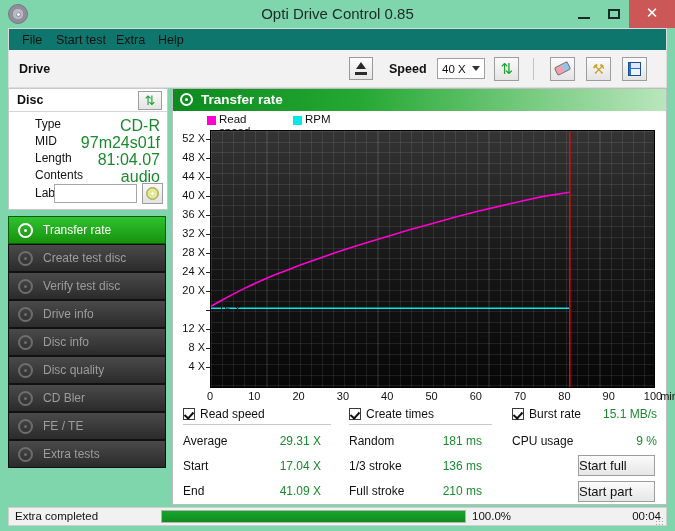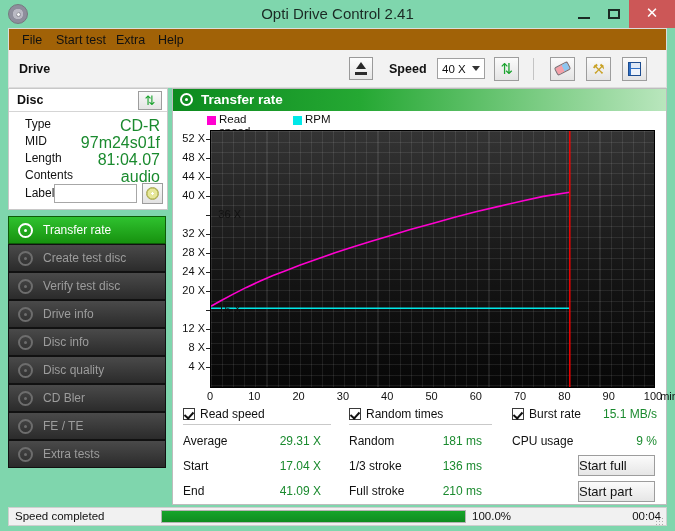--- a/index.html
+++ b/index.html
@@ -36,21 +36,21 @@
   .btn-close{left:629px;width:46px;background:#cc5757;}
   .btn-min .gl{position:absolute;left:9px;top:17px;width:12px;height:2px;background:#1b2a24;}
   .btn-max .gl{position:absolute;left:9px;top:9px;width:12px;height:10px;border:2px solid #1b2a24;box-sizing:border-box;}
   .btn-close .gl{
     position:absolute;left:0;top:0;width:46px;height:28px;line-height:27px;text-align:center;
     color:#fff;font-size:15px;font-family:"DejaVu Sans",sans-serif;
   }
   
   .menubar{
     position:absolute;left:8px;top:28px;width:659px;height:22px;
-    background:#a16207;border:1px solid #dcdcdc;border-bottom:none;box-sizing:border-box;
+    background:#0f766e;border:1px solid #dcdcdc;border-bottom:none;box-sizing:border-box;
   }
   .menu-item{
     position:absolute;top:0;height:22px;line-height:22px;font-size:12.5px;color:#111;padding:0 7px;
   }
   
   .toolbar{
     position:absolute;left:8px;top:50px;width:659px;height:38px;
     background:#f2f2f2;border:1px solid #dcdcdc;border-top:none;box-sizing:border-box;
   }
   .tb-label{position:absolute;font-size:12.5px;font-weight:bold;color:#111;top:12px;}
@@ -114,21 +114,21 @@
   .disc-head{
     position:absolute;left:0;top:0;width:158px;height:23px;border-bottom:1px solid #d5d5d5;box-sizing:border-box;
   }
   .disc-head-t{position:absolute;left:8px;top:4px;font-size:12.5px;font-weight:bold;color:#111;}
   .disc-refresh{
     position:absolute;right:5px;top:2px;width:24px;height:19px;
     background:linear-gradient(#fafafa,#e4e4e4);border:1px solid #9d9d9d;box-sizing:border-box;
   }
   .disc-refresh .arrows-ico{width:22px;height:17px;line-height:17px;font-size:13px;}
   .drow{position:absolute;left:0;width:158px;height:17px;}
-  .dlab{position:absolute;left:16px;top:0;font-size:12px;color:#111;}
+  .dlab{position:absolute;left:26px;top:0;font-size:12px;color:#111;}
   .dval{position:absolute;right:7px;top:0;font-size:16px;color:#1a8a2e;}
   .label-row{position:absolute;left:0;top:94px;width:158px;height:24px;}
   .label-input{
     position:absolute;left:45px;top:1px;width:83px;height:19px;
     background:#fff;border:1px solid #a7a7a7;box-sizing:border-box;
   }
   .label-btn{
     position:absolute;left:133px;top:0px;width:21px;height:21px;
     background:linear-gradient(#fafafa,#e2e2e2);border:1px solid #9d9d9d;box-sizing:border-box;
   }
@@ -221,21 +221,21 @@
     background-image:radial-gradient(circle,#aaa 45%,transparent 46%);
     background-size:3px 3px;}
 </style>
 </head>
 <body>
 
 <div class="win">
 
   <div class="titlebar">
     <div class="app-icon"></div>
-    <div class="title-text">Opti Drive Control 2.41</div>
+    <div class="title-text">Opti Drive Control 0.85</div>
     <div class="winbtn btn-min">
         <div class="gl"></div>
       </div>
     <div class="winbtn btn-max">
         <div class="gl"></div>
       </div>
     <div class="winbtn btn-close">
         <div class="gl">✕</div>
       </div>
   </div>
@@ -389,21 +389,21 @@
           </div>
         <div id="yaxis">
             <div class="ylab" style="top: 233.037px; width: 32px; left: 0px;">4 X</div>
             <div class="ylab" style="top: 214.074px; width: 32px; left: 0px;">8 X</div>
             <div class="ylab" style="top: 195.111px; width: 32px; left: 0px;">12 X</div>
             <div class="ylab" style="top: 176.148px; width: 32px; left: 0px; margin-left: 36px;">16 X</div>
             <div class="ylab" style="top: 157.185px; width: 32px; left: 0px;">20 X</div>
             <div class="ylab" style="top: 138.222px; width: 32px; left: 0px;">24 X</div>
             <div class="ylab" style="top: 119.259px; width: 32px; left: 0px;">28 X</div>
             <div class="ylab" style="top: 100.296px; width: 32px; left: 0px;">32 X</div>
-            <div class="ylab" style="top: 81.3333px; width: 32px; left: 0px; padding-left: 36px;">36 X</div>
+            <div class="ylab" style="top: 81.3333px; width: 32px; left: 0px;">36 X</div>
             <div class="ylab" style="top: 62.3704px; width: 32px; left: 0px;">40 X</div>
             <div class="ylab" style="top: 43.4074px; width: 32px; left: 0px;">44 X</div>
             <div class="ylab" style="top: 24.4444px; width: 32px; left: 0px;">48 X</div>
             <div class="ylab" style="top: 5.48148px; width: 32px; left: 0px;">52 X</div>
           </div>
         <div id="xaxis">
             <div class="xlab" style="left: 17px; width: 40px; top: 263px;">0</div>
             <div class="xlab" style="left: 61.3px; width: 40px; top: 263px;">10</div>
             <div class="xlab" style="left: 105.6px; width: 40px; top: 263px;">20</div>
             <div class="xlab" style="left: 149.9px; width: 40px; top: 263px;">30</div>
@@ -433,21 +433,21 @@
             <div class="rval" style="left:68px;width:70px">17.04 X</div>
           </div>
           <div class="rrow" style="top:77px;width:148px">
             <div class="rlab">End</div>
             <div class="rval" style="left:68px;width:70px">41.09 X</div>
           </div>
         </div>
 
         <div class="rcol" style="left:170px;width:150px">
           <div class="chk"></div>
-          <div class="chktx">Random times</div>
+          <div class="chktx">Create times</div>
           <div class="rule" style="width:143px"></div>
           <div class="rrow" style="top:27px;width:143px">
             <div class="rlab">Random</div>
             <div class="rval" style="left:63px;width:70px">181 ms</div>
           </div>
           <div class="rrow" style="top:52px;width:143px">
             <div class="rlab">1/3 stroke</div>
             <div class="rval" style="left:63px;width:70px">136 ms</div>
           </div>
           <div class="rrow" style="top:77px;width:143px">
@@ -466,21 +466,21 @@
           </div>
           <div class="startbtn" style="left:66px;top:48px">Start full</div>
           <div class="startbtn" style="left:66px;top:74px">Start part</div>
         </div>
 
       </div>
     </div>
   </div>
 
   <div class="statusbar">
-    <div class="st-txt">Speed completed</div>
+    <div class="st-txt">Extra completed</div>
     <div class="st-prog">
       <div class="st-fill" id="progfill" style="width: 100%;"></div>
     </div>
     <div class="st-pct">100.0%</div>
     <div class="st-time">00:04</div>
     <div class="grip"></div>
   </div>
 </div>
 
 </body></html>

